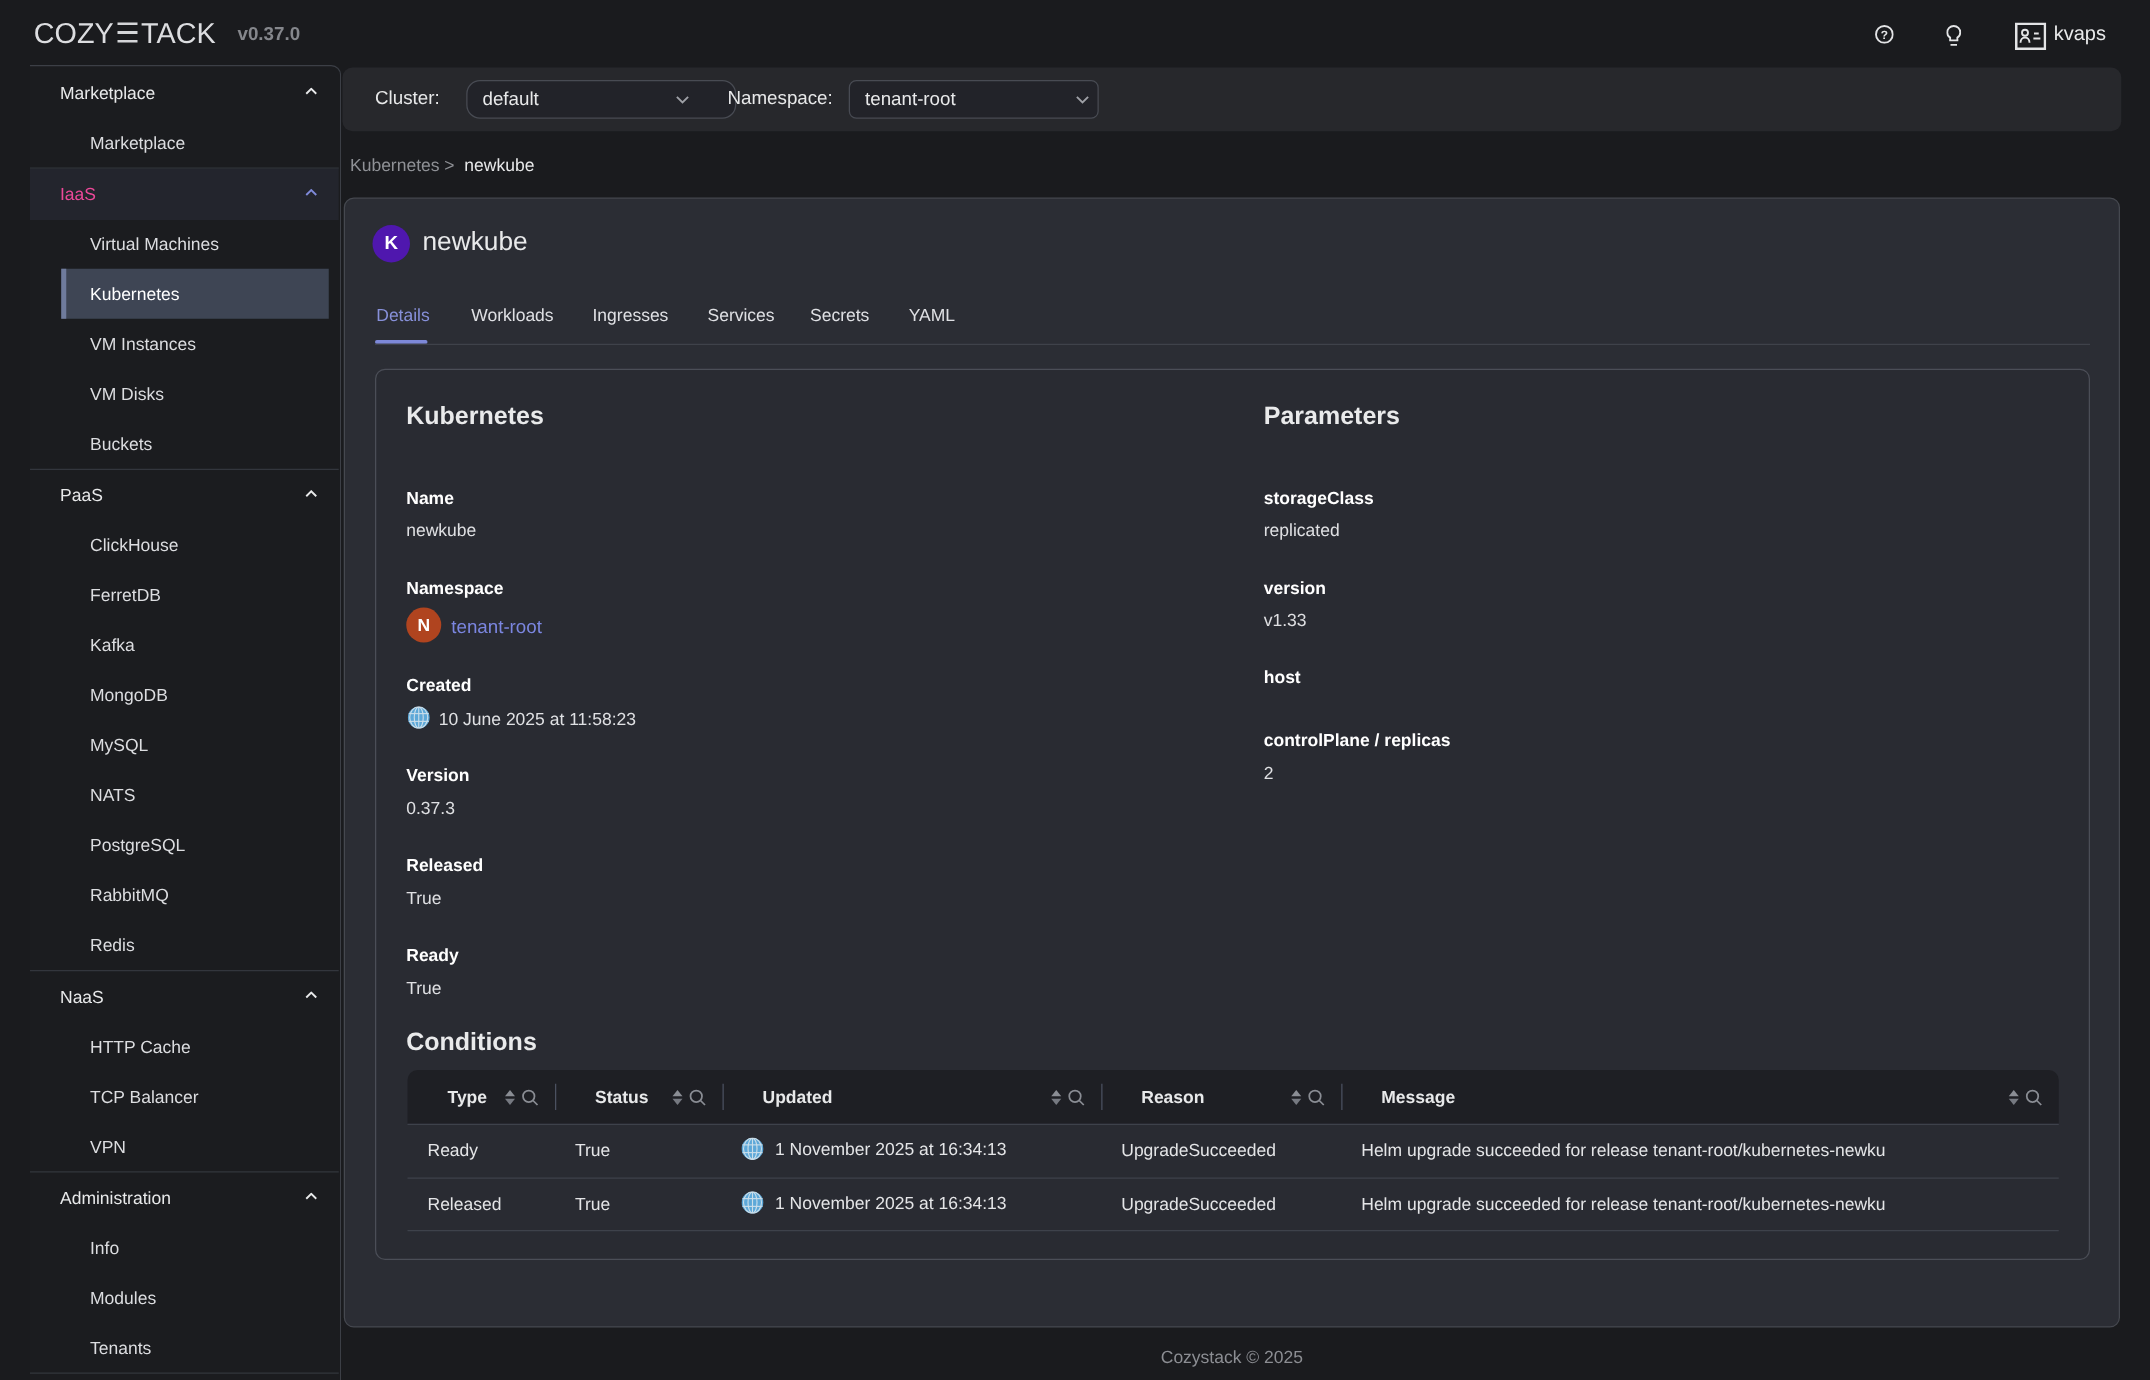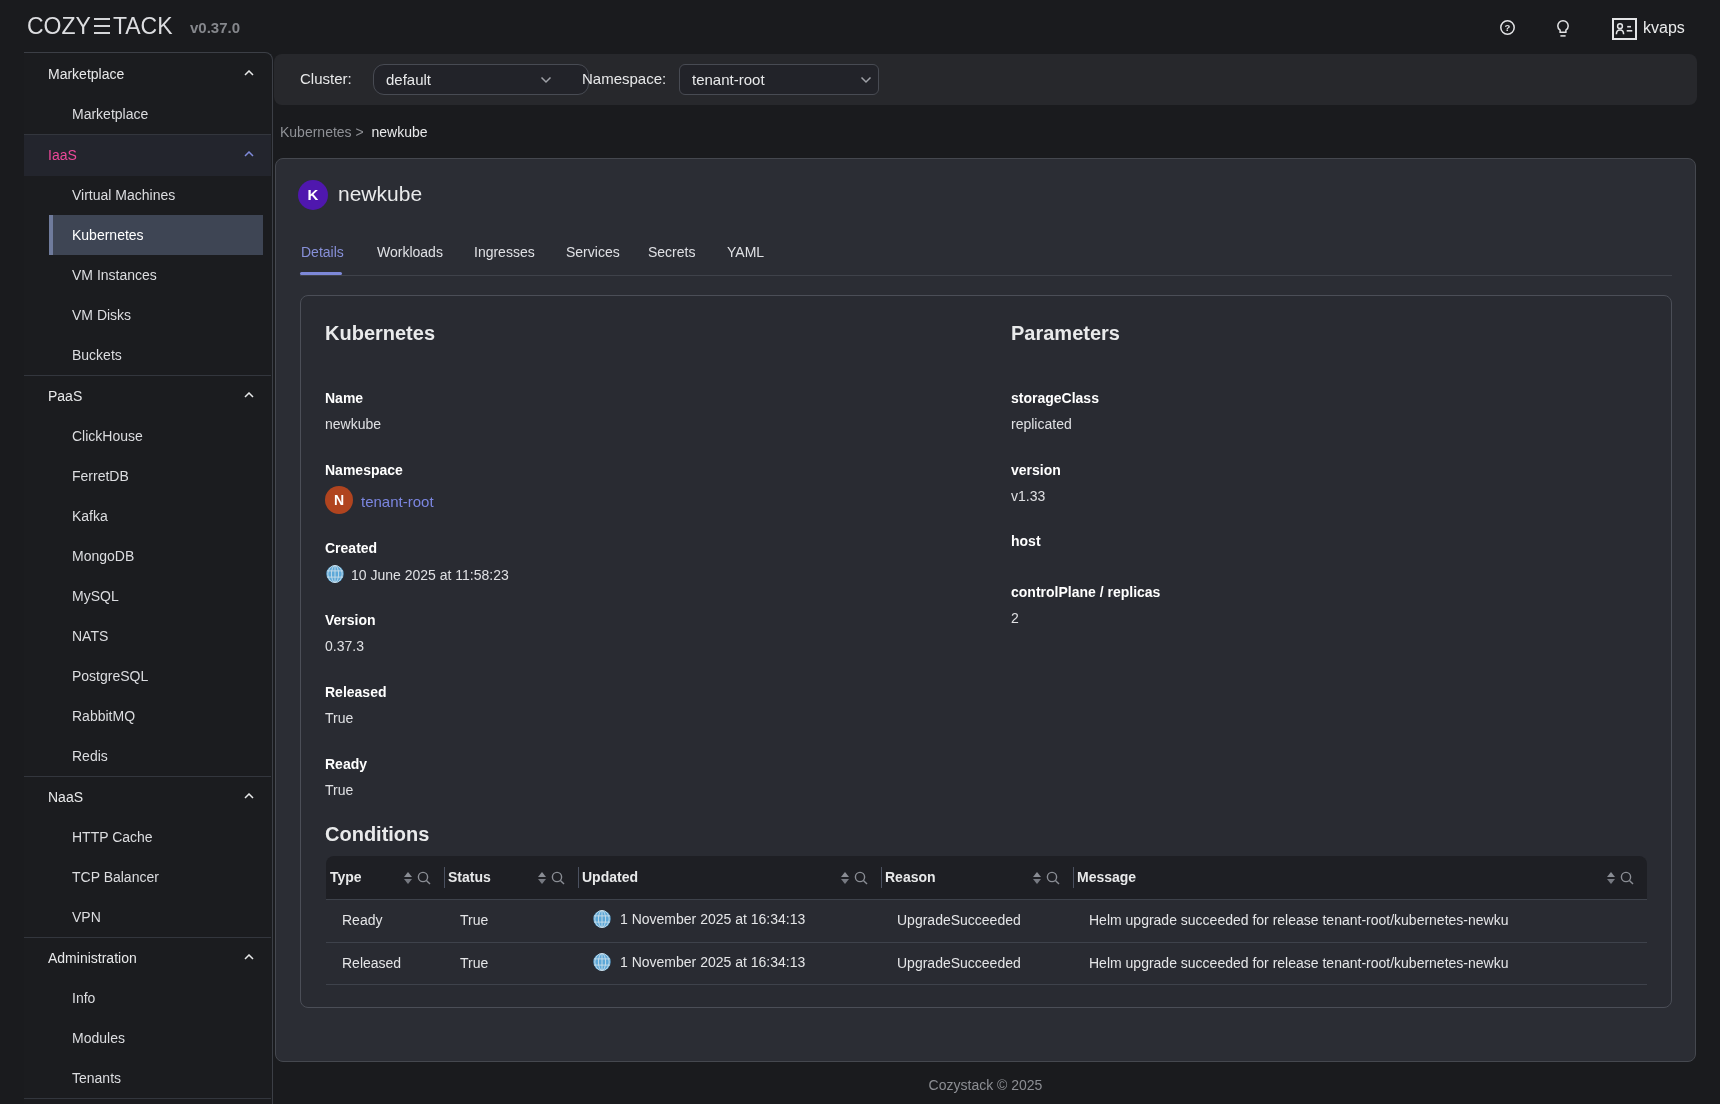--- a/index.html
+++ b/index.html
@@ -41,21 +41,21 @@
 #tabink { position:absolute; left:24px; top:113px; width:42px; height:3px; background:#7d88d8; border-radius:2px; }
 
 #panel { position:absolute; left:24px; top:136px; width:1372px; height:713px; background:#292b32; border:1px solid #4b4e57; border-radius:8px; }
 .h2 { position:absolute; font-size:20px; font-weight:700; color:#e9eaeb; }
 .flabel { position:absolute; font-size:14px; font-weight:700; color:#ffffff; }
 .fval { position:absolute; font-size:14px; color:#dfe0e3; }
 .link { color:#7b86e0; }
 
 #tbl { position:absolute; left:25px; top:560px; width:1321px; }
 .th-bg { position:absolute; left:0; top:0; width:1321px; height:43px; background:#1e1f24; border-radius:8px 8px 0 0; }
-.th { position:absolute; top:0; height:43px; line-height:43px; font-size:14px; font-weight:700; color:#e8e9ea; padding-left:4px; }
+.th { position:absolute; top:0; height:43px; line-height:43px; font-size:14px; font-weight:700; color:#e8e9ea; padding-left:32px; }
 .tr-line { position:absolute; left:0; width:1321px; height:1px; background:#3e424b; }
 .td { position:absolute; font-size:14px; color:#e4e5e7; }
 .csep { position:absolute; top:11px; width:1px; height:21px; background:#4b5160; }
 .footer { position:absolute; left:274px; top:1077px; width:1423px; text-align:center; color:#8c8e93; font-size:14px; }
 </style>
 </head>
 <body>
 <div id="root">
 
   <div class="logo">COZY<span class="eq"></span>TACK</div>

